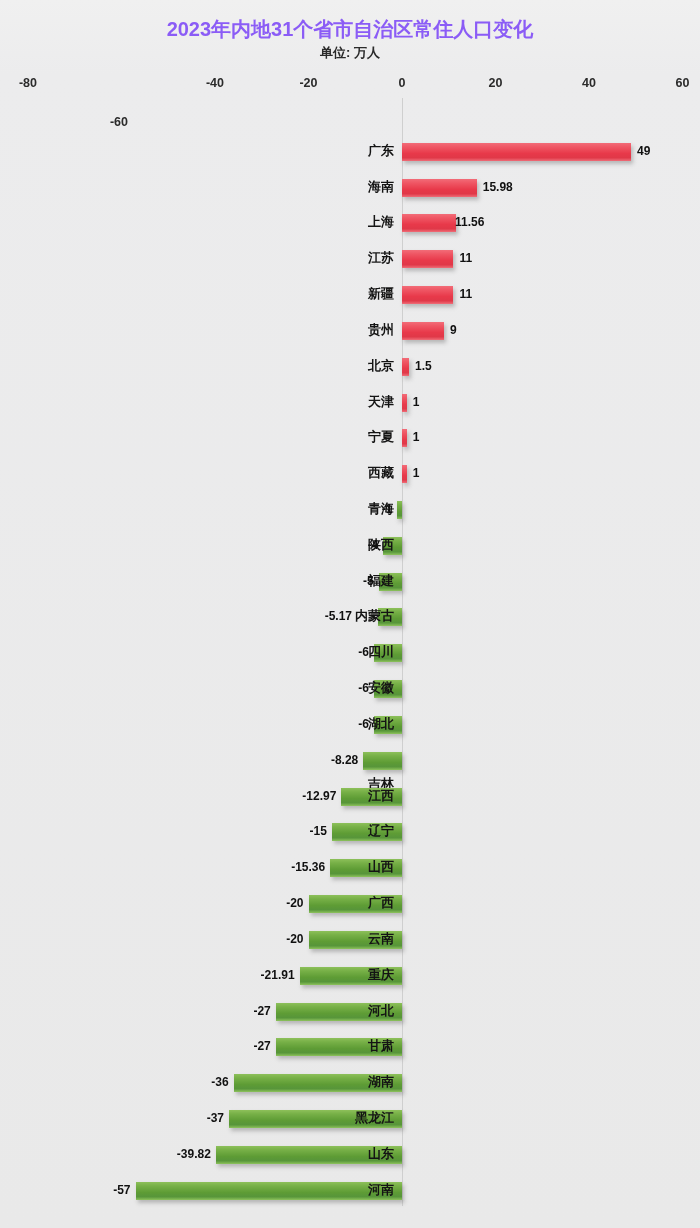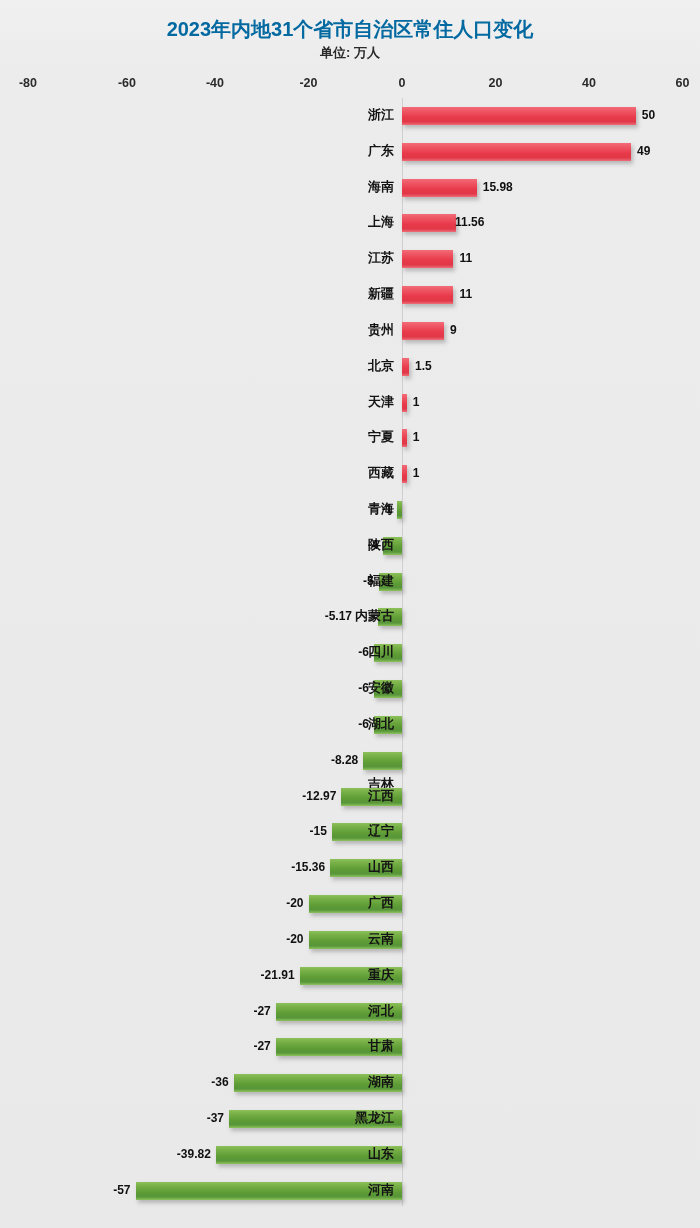--- a/index.html
+++ b/index.html
@@ -23,21 +23,21 @@
 
   
   .chart-title {
     position: absolute;
     top: 16px;
     left: 0;
     width: 700px;
     text-align: center;
     font-size: 20px;
     font-weight: bold;
-    color: #0369a1;
+    color: #8b5cf6;
     letter-spacing: 0px;
     white-space: nowrap;
   }
   .chart-subtitle {
     position: absolute;
     top: 44px;
     left: 0;
     width: 700px;
     text-align: center;
     font-size: 13px;
@@ -125,37 +125,32 @@
 <body>
 
 <div id="chart-root">
 
   <div class="chart-title">2023年内地31个省市自治区常住人口变化</div>
 
   <div class="chart-subtitle">单位: 万人</div>
 
   <div class="axis-area" id="axis-area">
       <div class="axis-tick-label" style="left: 28px;">-80</div>
-      <div class="axis-tick-label" style="left: 127px;">-60</div>
+      <div class="axis-tick-label" style="left: 119px; margin-top: 39px;">-60</div>
       <div class="axis-tick-label" style="left: 215px;">-40</div>
       <div class="axis-tick-label" style="left: 308.5px;">-20</div>
       <div class="axis-tick-label" style="left: 402px;">0</div>
       <div class="axis-tick-label" style="left: 495.5px;">20</div>
       <div class="axis-tick-label" style="left: 589px;">40</div>
       <div class="axis-tick-label" style="left: 682.5px;">60</div>
     </div>
 
   <div class="zero-line" id="zero-line" style="left: 402px;"></div>
 
   <div class="plot" id="plot">
-      <div class="bar-row" style="top: 9px;">
-        <div class="bar pos" style="left: 402px; width: 233.75px;"></div>
-        <div class="cat-label pos" style="left: 394px;">浙江</div>
-        <div class="val-label pos" style="left: 641.75px;">50</div>
-      </div>
       <div class="bar-row" style="top: 44.82px;">
         <div class="bar pos" style="left: 402px; width: 229.075px;"></div>
         <div class="cat-label pos" style="left: 394px;">广东</div>
         <div class="val-label pos" style="left: 637.075px;">49</div>
       </div>
       <div class="bar-row" style="top: 80.64px;">
         <div class="bar pos" style="left: 402px; width: 74.7065px;"></div>
         <div class="cat-label pos" style="left: 394px;">海南</div>
         <div class="val-label pos" style="left: 482.707px;">15.98</div>
       </div>

